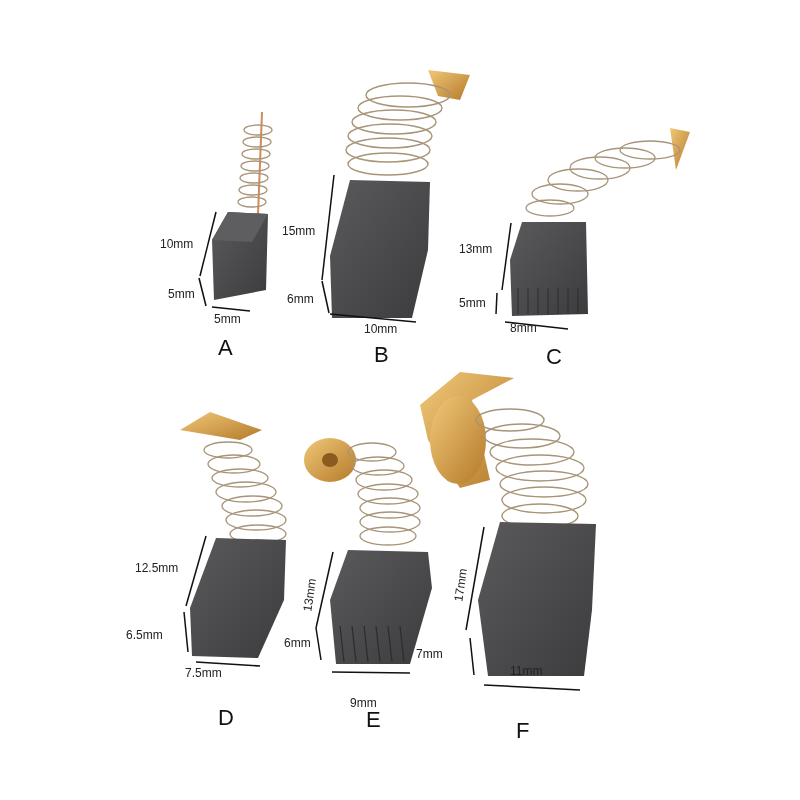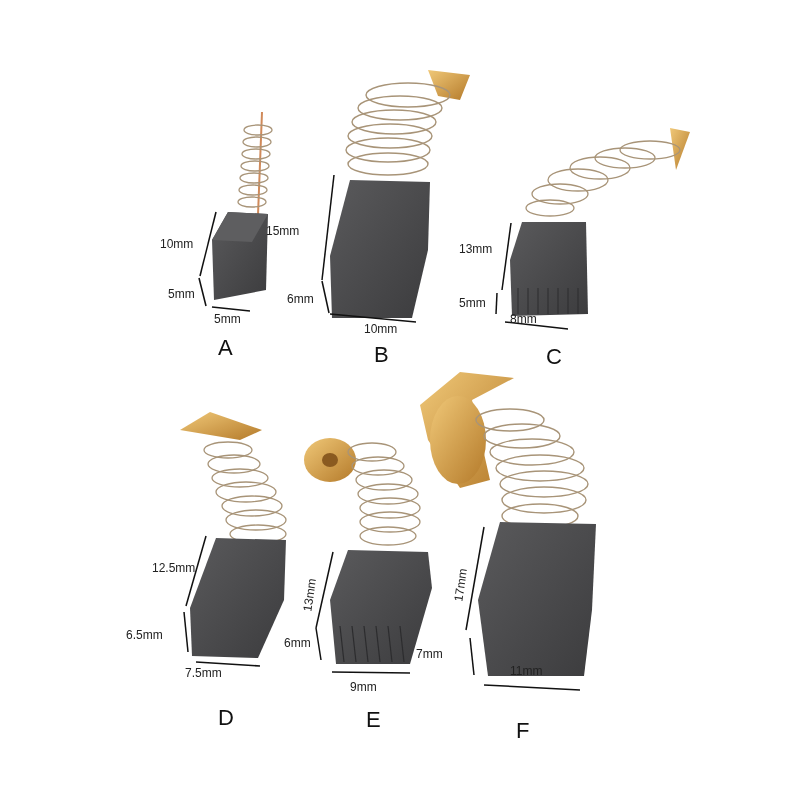--- a/index.html
+++ b/index.html
@@ -149,41 +149,41 @@
     </g>
   </svg>
 
   
   <span class="lbl" style="left:160px;top:237px">10mm</span>
   <span class="lbl" style="left:168px;top:287px">5mm</span>
   <span class="lbl" style="left:214px;top:312px">5mm</span>
   <span class="letter" style="left:218px;top:335px">A</span>
 
   
-  <span class="lbl" style="left:266px;top:224px">15mm</span>
+  <span class="lbl" style="left:282px;top:224px">15mm</span>
   <span class="lbl" style="left:287px;top:292px">6mm</span>
   <span class="lbl" style="left:364px;top:322px">10mm</span>
   <span class="letter" style="left:374px;top:342px">B</span>
 
   
   <span class="lbl" style="left:459px;top:242px">13mm</span>
   <span class="lbl" style="left:459px;top:296px">5mm</span>
-  <span class="lbl" style="left:510px;top:312px">8mm</span>
+  <span class="lbl" style="left:510px;top:321px">8mm</span>
   <span class="letter" style="left:546px;top:344px">C</span>
 
   
-  <span class="lbl" style="left:152px;top:561px">12.5mm</span>
+  <span class="lbl" style="left:135px;top:561px">12.5mm</span>
   <span class="lbl" style="left:126px;top:628px">6.5mm</span>
   <span class="lbl" style="left:185px;top:666px">7.5mm</span>
   <span class="letter" style="left:218px;top:705px">D</span>
 
   
   <span class="lbl rot" style="left:293px;top:588px">13mm</span>
   <span class="lbl" style="left:284px;top:636px">6mm</span>
-  <span class="lbl" style="left:350px;top:680px">9mm</span>
+  <span class="lbl" style="left:350px;top:696px">9mm</span>
   <span class="letter" style="left:366px;top:707px">E</span>
 
   
   <span class="lbl rot" style="left:444px;top:578px">17mm</span>
   <span class="lbl" style="left:416px;top:647px">7mm</span>
   <span class="lbl" style="left:510px;top:664px">11mm</span>
   <span class="letter" style="left:516px;top:718px">F</span>
 </div>
 
 </body></html>

